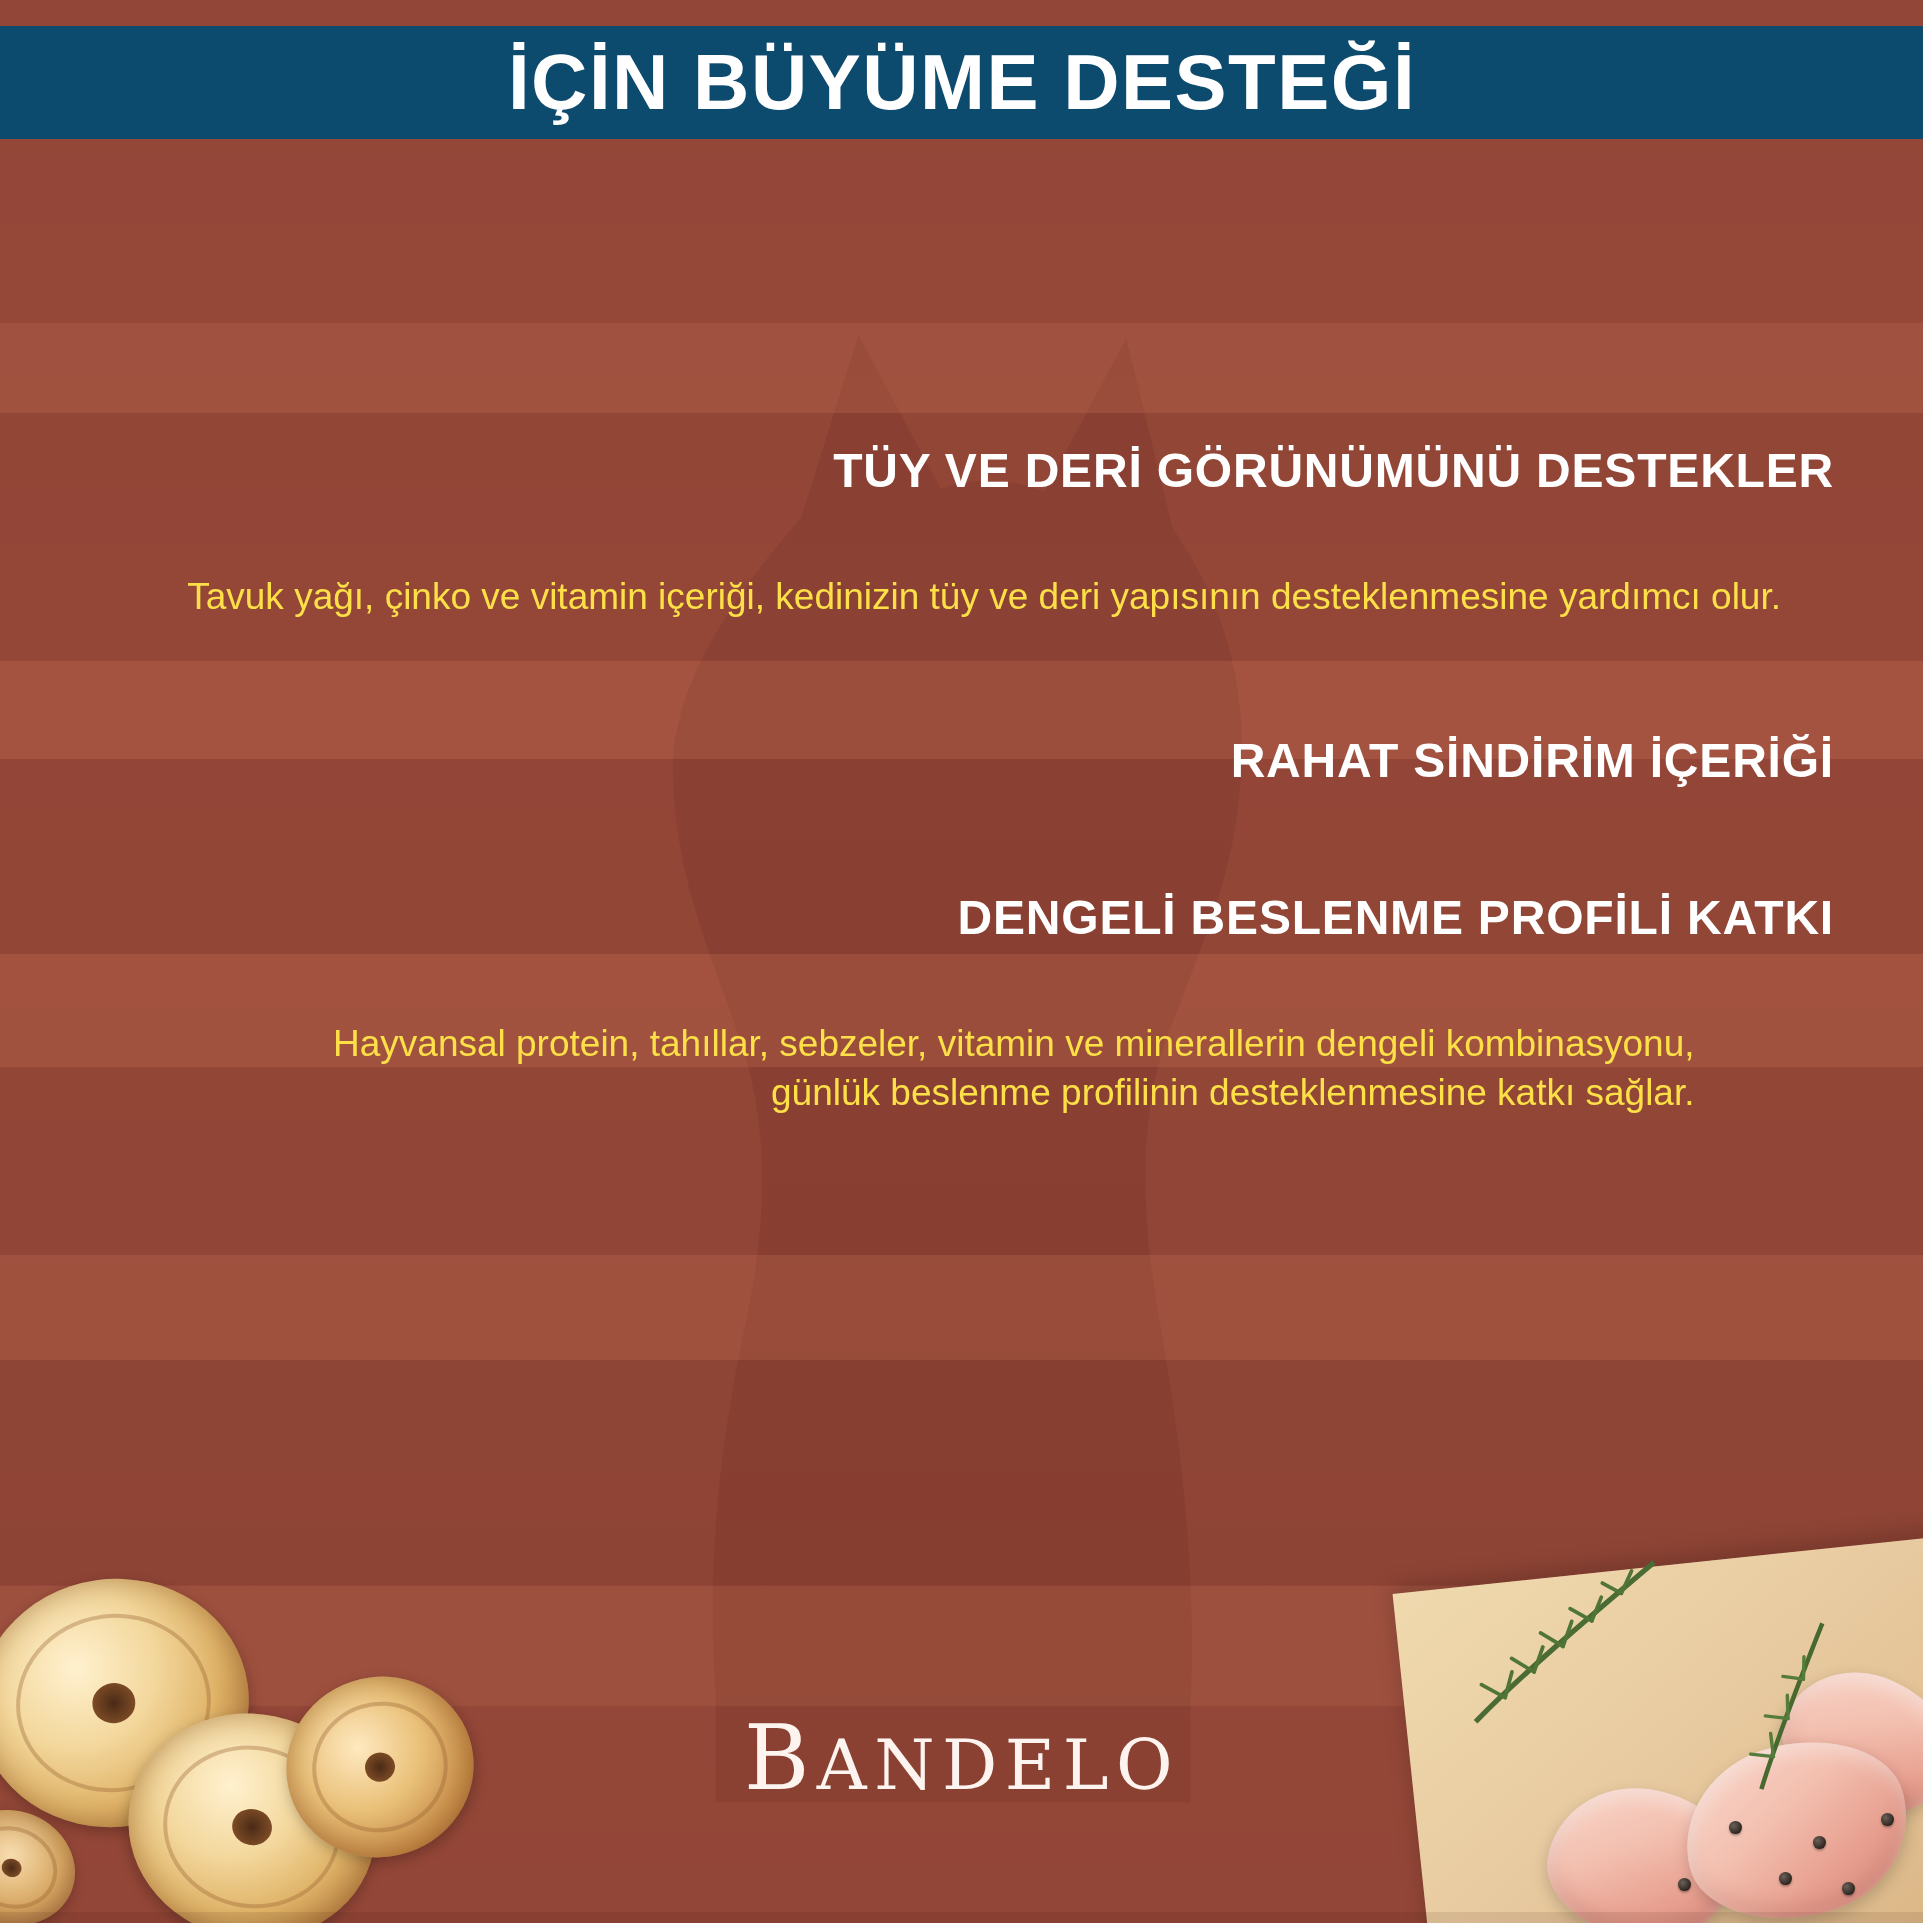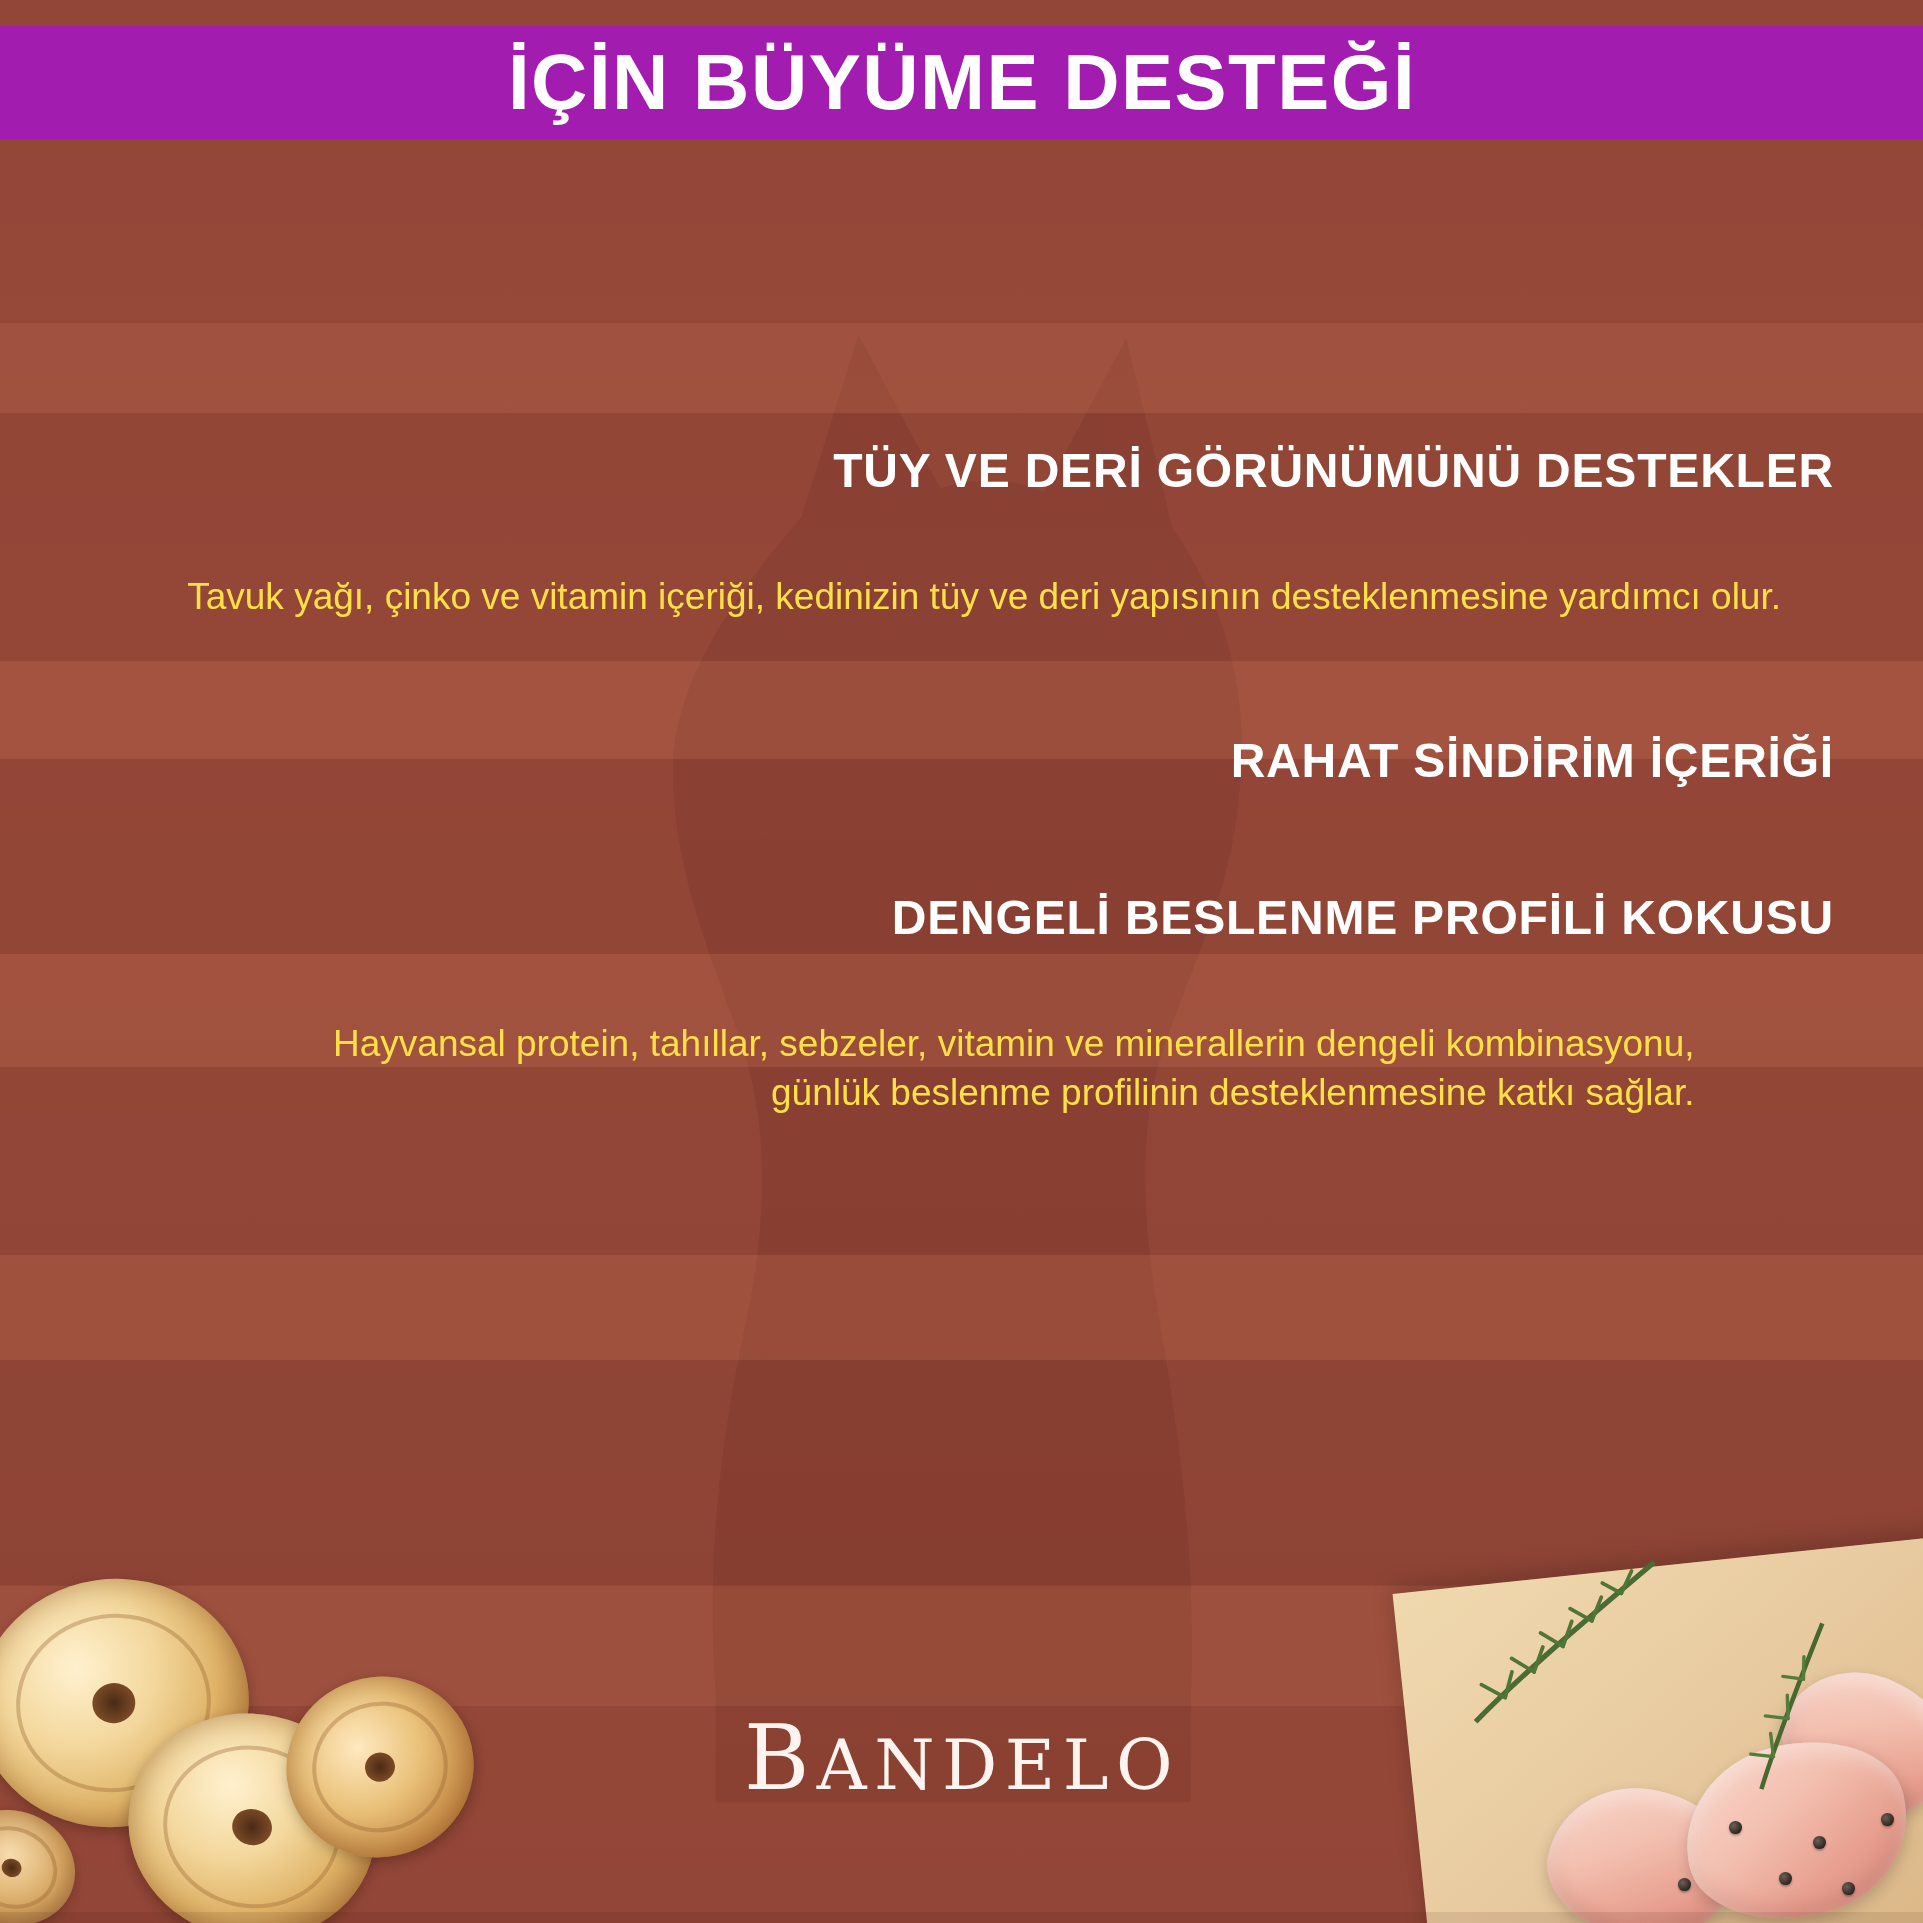--- a/index.html
+++ b/index.html
@@ -77,21 +77,21 @@
     letter-spacing: 4.5px;
     text-align: center;
     color: #fdf6f2;
     padding-top: 47px;
     line-height: 1.05;
     text-shadow: 0 1.5px 2.3px rgba(0,0,0,0.12);
     white-space: nowrap;
   }
   .pink-bar {
     margin-top: 25.6px;
-    background: #a21caf;
+    background: #0c4a6e;
     height: 113px;
     display: flex;
     align-items: center;
     justify-content: center;
   }
   .pink-bar h1 {
     margin: 0;
     font-family: "Liberation Sans", sans-serif;
     font-weight: 700;
     font-size: 78px;
@@ -286,21 +286,21 @@
     </section>
 
     <section class="feature f1">
       <h2 class="feature-title">RAHAT SİNDİRİM İÇERİĞİ</h2>
     </section>
 
     <section class="feature f2">
     </section>
 
     <section class="feature f3">
-      <h2 class="feature-title">DENGELİ BESLENME PROFİLİ KOKUSU</h2>
+      <h2 class="feature-title">DENGELİ BESLENME PROFİLİ KATKI</h2>
       <p class="feature-desc">Hayvansal protein, tahıllar, sebzeler, vitamin ve minerallerin dengeli kombinasyonu, günlük beslenme profilinin desteklenmesine katkı sağlar.</p>
     </section>
 
   </div>
 
   <div class="brand">
     <span class="cap">B</span><span>ANDELO</span>
   </div>
 
   <div class="apples">

